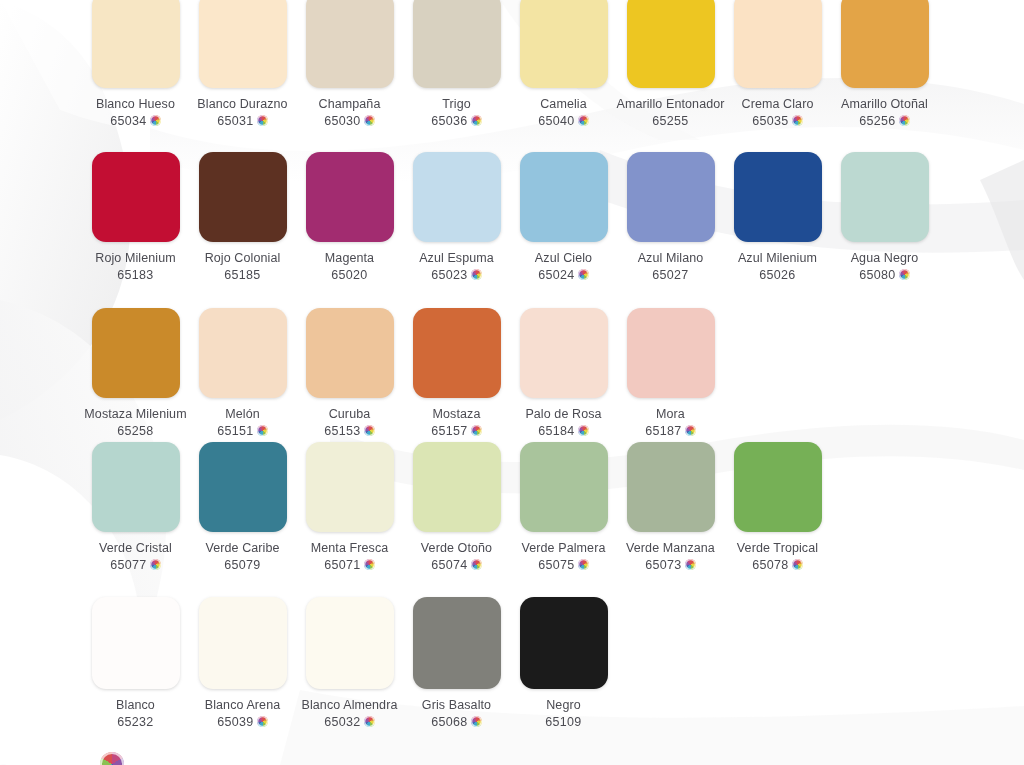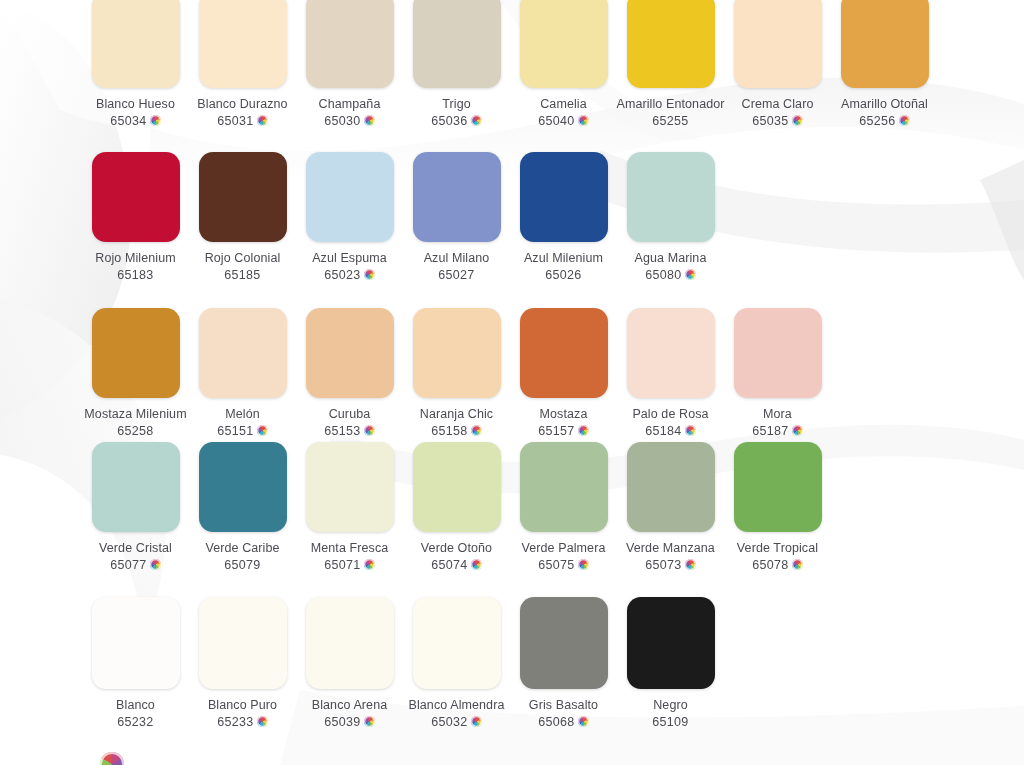--- a/index.html
+++ b/index.html
@@ -237,44 +237,59 @@
         </div>
       </div>
       <div class="swatch-cell">
         <div class="chip" style="background: rgb(93, 49, 34);"></div>
         <div class="chip-label">Rojo Colonial</div>
         <div class="chip-code-line">
           <span class="chip-code">65185</span>
         </div>
       </div>
       <div class="swatch-cell">
+        <div class="chip" style="background: rgb(162, 44, 112);"></div>
+        <div class="chip-label">Magenta</div>
+        <div class="chip-code-line">
+          <span class="chip-code">65020</span>
+        </div>
+      </div>
+      <div class="swatch-cell">
         <div class="chip" style="background: rgb(194, 220, 236);"></div>
         <div class="chip-label">Azul Espuma</div>
         <div class="chip-code-line">
           <span class="chip-code">65023</span>
           <span class="wheel-icon"></span>
         </div>
       </div>
       <div class="swatch-cell">
+        <div class="chip" style="background: rgb(147, 196, 222);"></div>
+        <div class="chip-label">Azul Cielo</div>
+        <div class="chip-code-line">
+          <span class="chip-code">65024</span>
+          <span class="wheel-icon"></span>
+        </div>
+      </div>
+      <div class="swatch-cell">
         <div class="chip" style="background: rgb(130, 147, 203);"></div>
         <div class="chip-label">Azul Milano</div>
         <div class="chip-code-line">
           <span class="chip-code">65027</span>
         </div>
       </div>
       <div class="swatch-cell">
         <div class="chip" style="background: rgb(31, 76, 147);"></div>
         <div class="chip-label">Azul Milenium</div>
         <div class="chip-code-line">
           <span class="chip-code">65026</span>
         </div>
       </div>
       <div class="swatch-cell">
         <div class="chip" style="background: rgb(188, 217, 209);"></div>
-        <div class="chip-label">Agua Marina</div>
+        <div class="chip-label">Agua Negro</div>
         <div class="chip-code-line">
           <span class="chip-code">65080</span>
           <span class="wheel-icon"></span>
         </div>
       </div>
     </div>
     <div class="swatch-row r2">
       <div class="swatch-cell">
         <div class="chip" style="background: rgb(202, 138, 42);"></div>
         <div class="chip-label">Mostaza Milenium</div>
@@ -292,28 +307,20 @@
       </div>
       <div class="swatch-cell">
         <div class="chip" style="background: rgb(238, 197, 155);"></div>
         <div class="chip-label">Curuba</div>
         <div class="chip-code-line">
           <span class="chip-code">65153</span>
           <span class="wheel-icon"></span>
         </div>
       </div>
       <div class="swatch-cell">
-        <div class="chip" style="background: rgb(246, 214, 174);"></div>
-        <div class="chip-label">Naranja Chic</div>
-        <div class="chip-code-line">
-          <span class="chip-code">65158</span>
-          <span class="wheel-icon"></span>
-        </div>
-      </div>
-      <div class="swatch-cell">
         <div class="chip" style="background: rgb(209, 105, 55);"></div>
         <div class="chip-label">Mostaza</div>
         <div class="chip-code-line">
           <span class="chip-code">65157</span>
           <span class="wheel-icon"></span>
         </div>
       </div>
       <div class="swatch-cell">
         <div class="chip" style="background: rgb(247, 222, 209);"></div>
         <div class="chip-label">Palo de Rosa</div>
@@ -390,28 +397,20 @@
     </div>
     <div class="swatch-row r4">
       <div class="swatch-cell">
         <div class="chip" style="background: rgb(254, 252, 251);"></div>
         <div class="chip-label">Blanco</div>
         <div class="chip-code-line">
           <span class="chip-code">65232</span>
         </div>
       </div>
       <div class="swatch-cell">
-        <div class="chip" style="background: rgb(253, 250, 242);"></div>
-        <div class="chip-label">Blanco Puro</div>
-        <div class="chip-code-line">
-          <span class="chip-code">65233</span>
-          <span class="wheel-icon"></span>
-        </div>
-      </div>
-      <div class="swatch-cell">
         <div class="chip" style="background: rgb(252, 249, 239);"></div>
         <div class="chip-label">Blanco Arena</div>
         <div class="chip-code-line">
           <span class="chip-code">65039</span>
           <span class="wheel-icon"></span>
         </div>
       </div>
       <div class="swatch-cell">
         <div class="chip" style="background: rgb(253, 250, 240);"></div>
         <div class="chip-label">Blanco Almendra</div>

